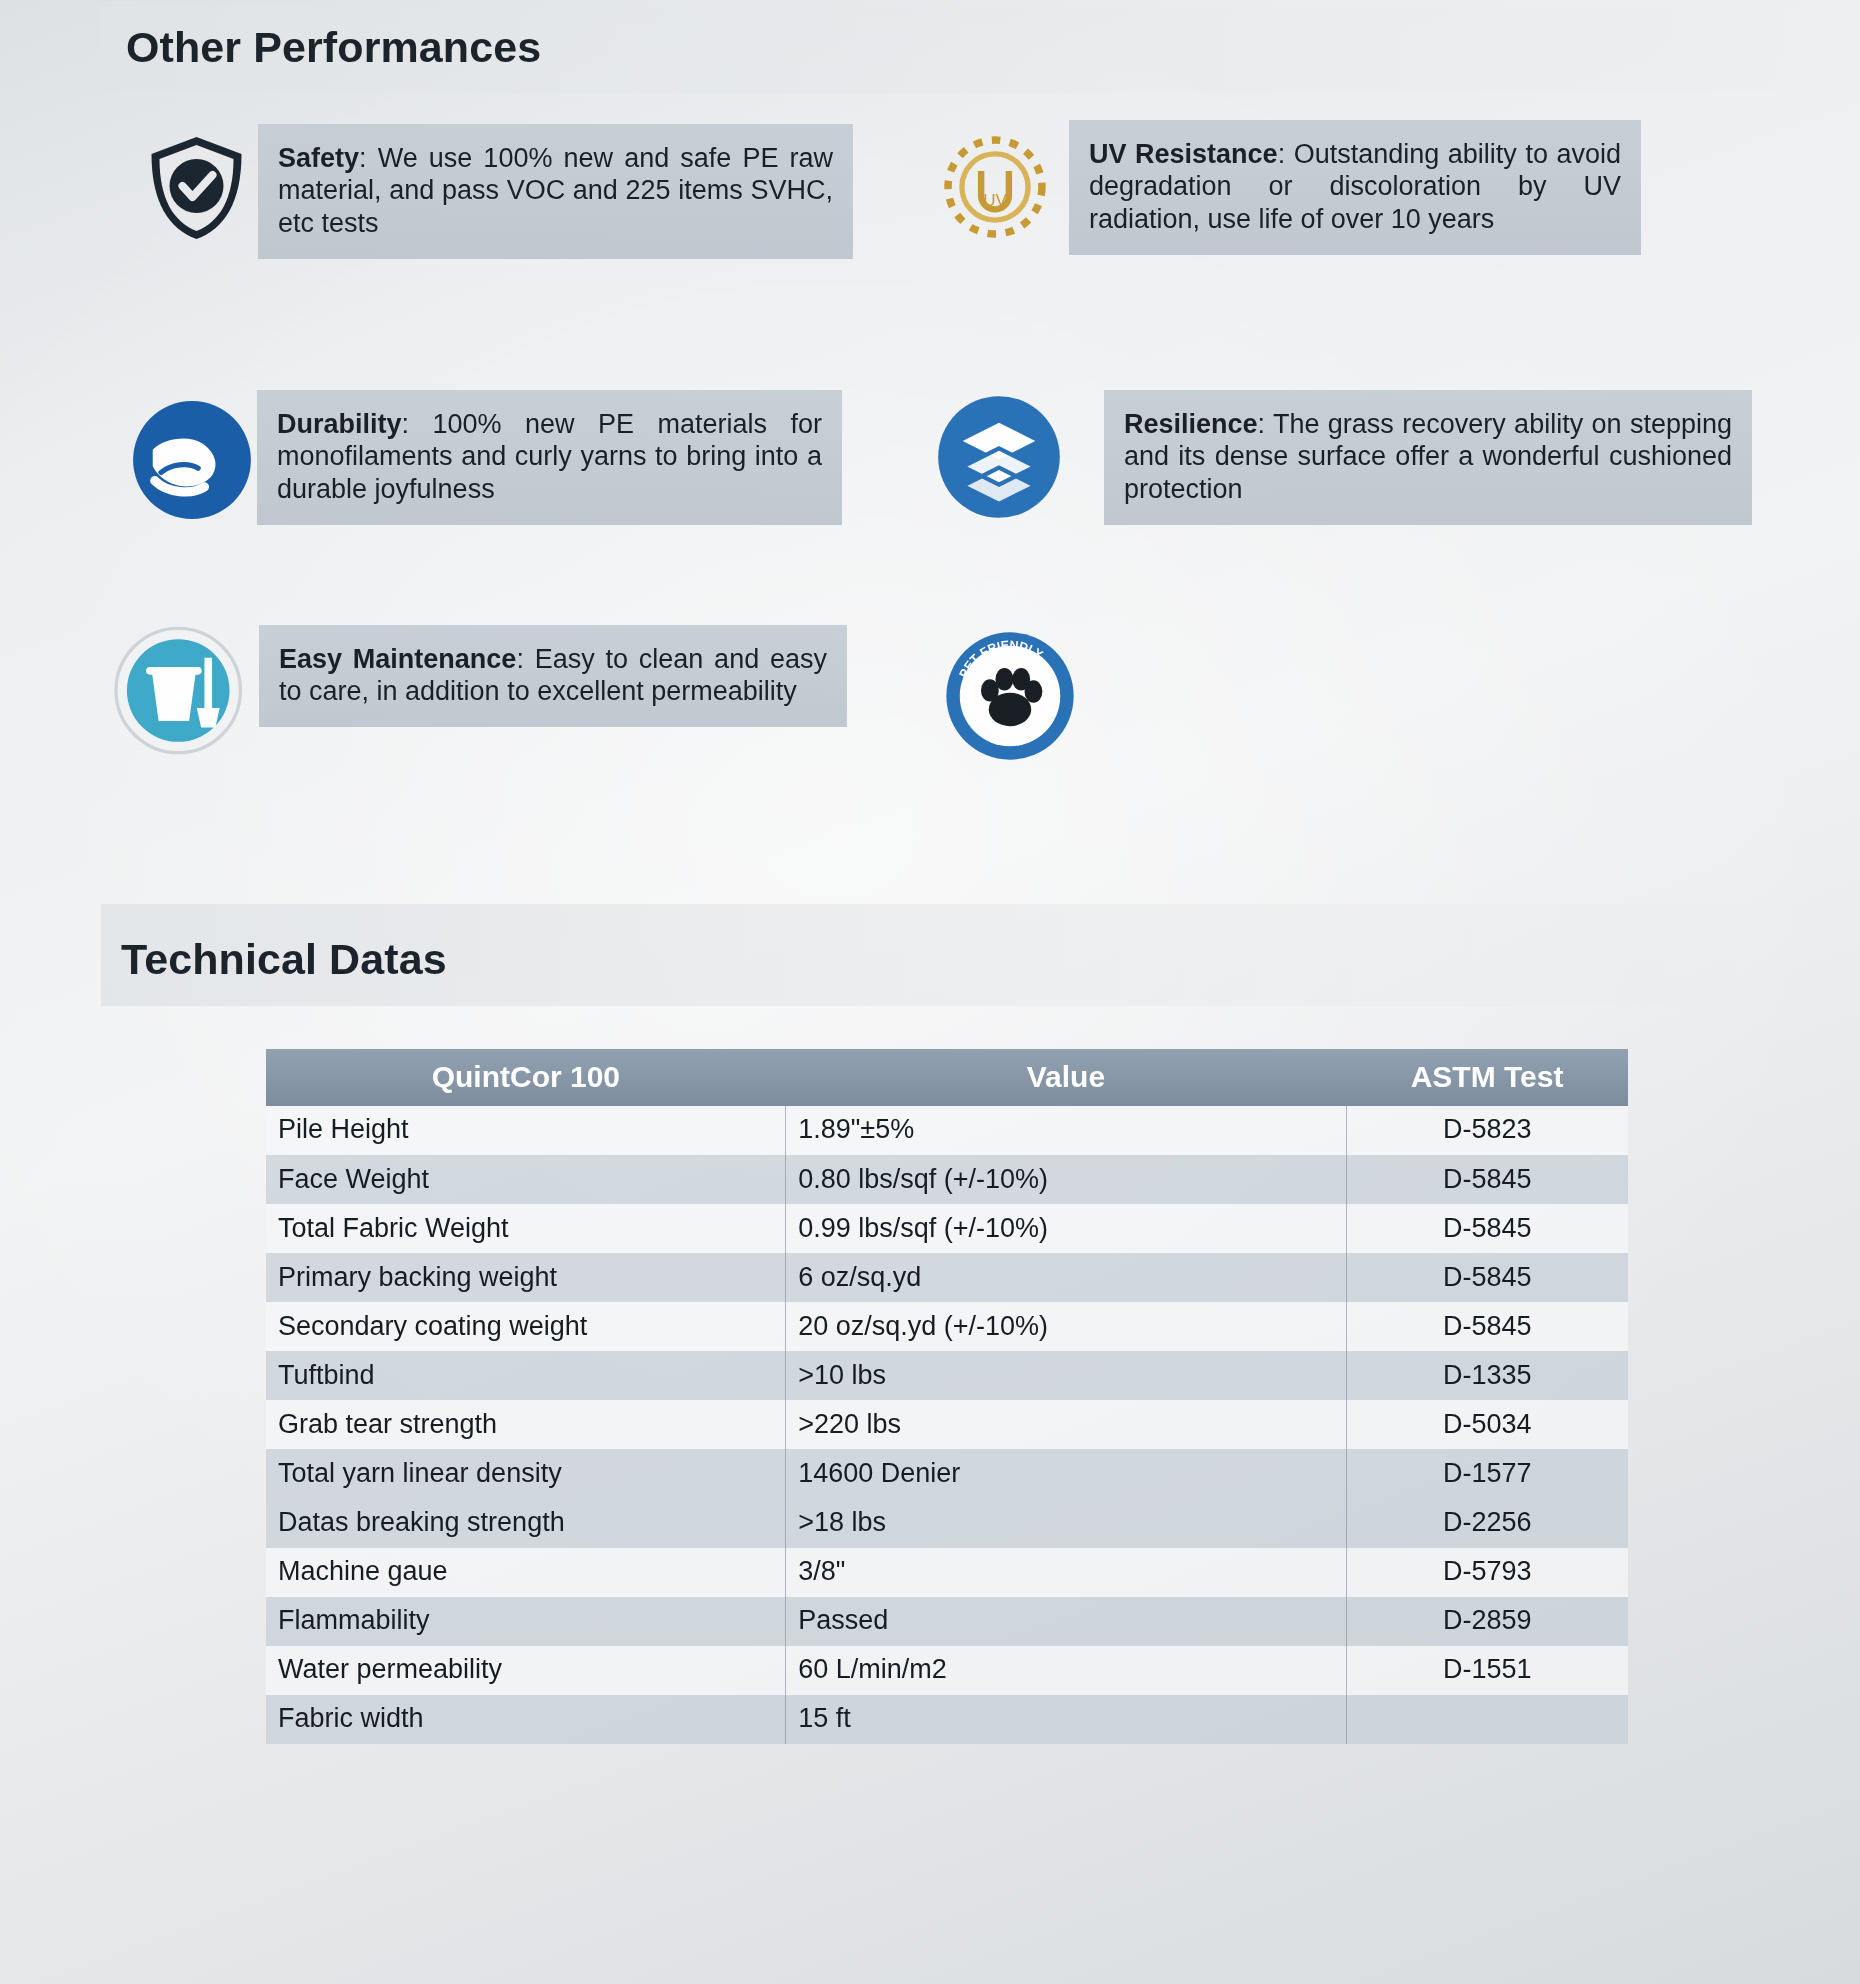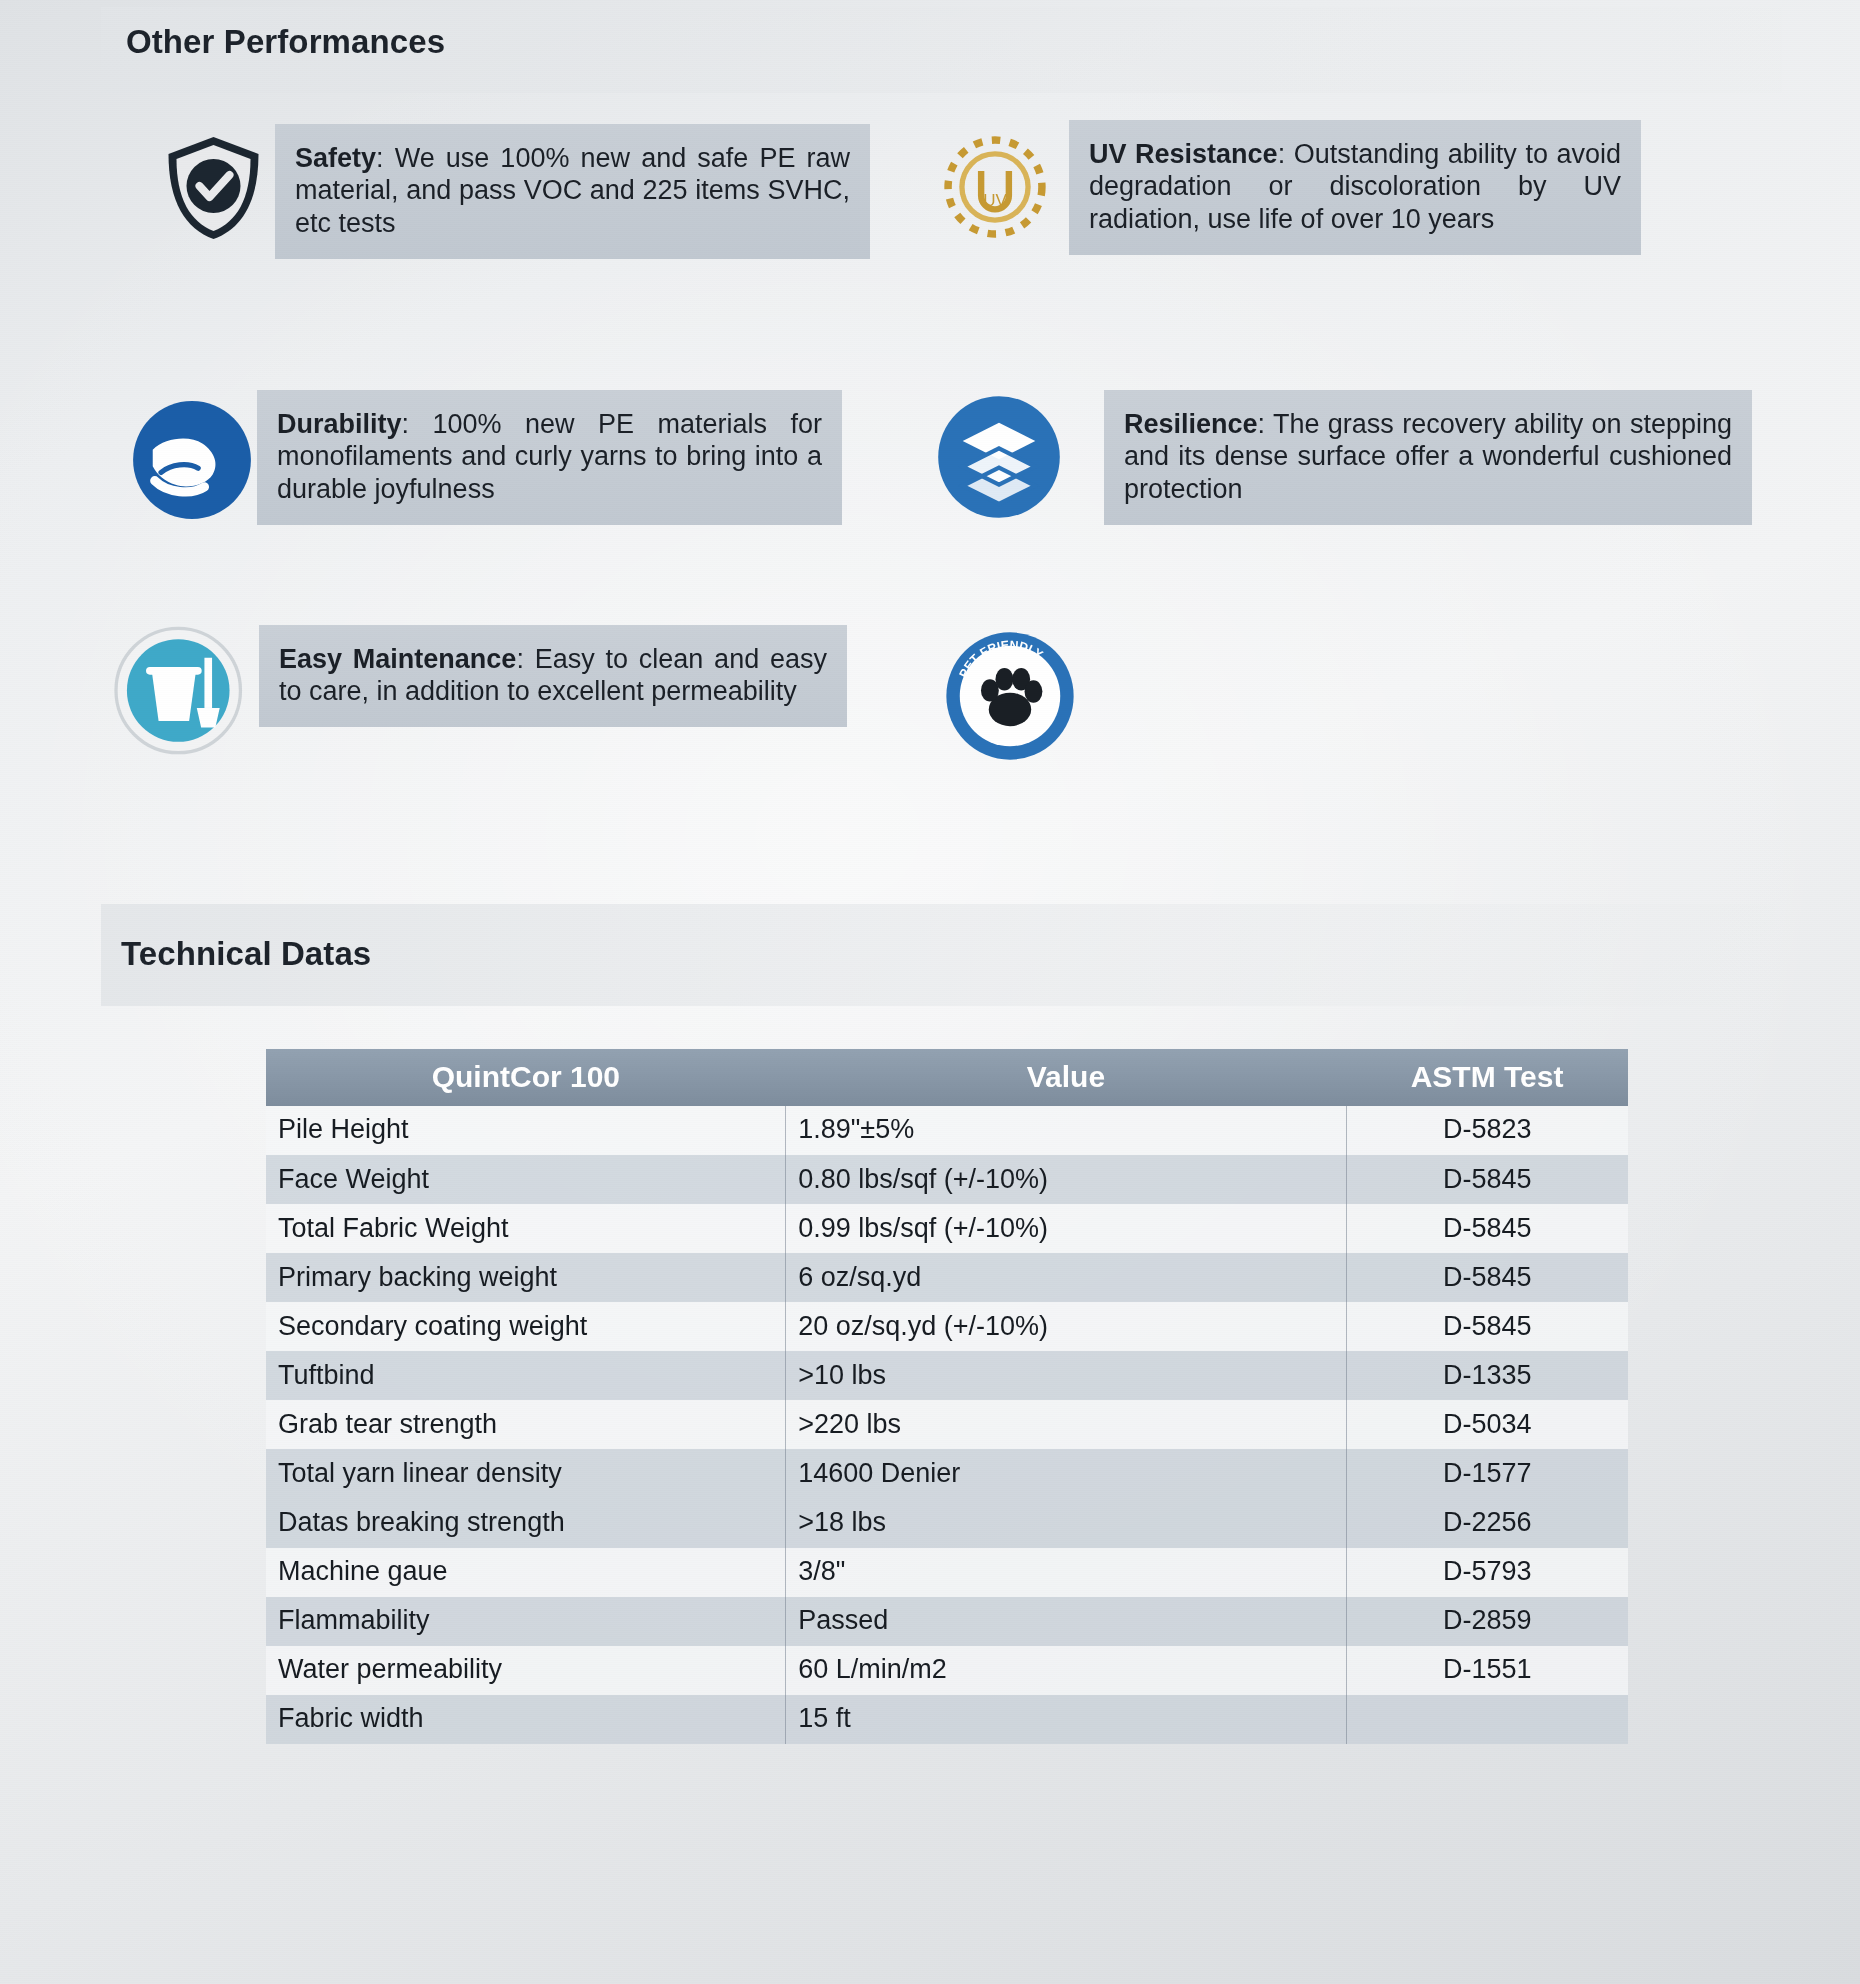--- a/index.html
+++ b/index.html
@@ -38,21 +38,21 @@
     left: 0; top: 0; right: 0; bottom: 0;
   }
 
   
   .section-band {
     position: absolute;
     background: linear-gradient(90deg, rgba(226,229,232,0.85) 0%, rgba(233,235,237,0.6) 60%, rgba(236,238,239,0.25) 100%);
   }
   .section-title {
     position: absolute;
-    font-size: 33px;
+    font-size: 43px;
     font-weight: bold;
     letter-spacing: 0.1px;
     color: #1d232b;
   }
 
   
   .feature {
     position: absolute;
     display: flex;
     align-items: flex-start;
@@ -119,21 +119,21 @@
 </head>
 <body>
 
 <div class="page"></div>
 
 <div class="content">
 
   <div class="section-band" style="left:101px; top:6.7px; width:1681px; height:86px;"></div>
   <div class="section-title" style="left:126px; top:23px;">Other Performances</div>
 
-  <div class="feature" style="left:134px; top:124px; width:753px;justify-content:center;">
+  <div class="feature" style="left:134px; top:124px; width:753px;">
     <div class="icon-wrap" style="width:124px; height:128px;">
       <svg width="101" height="108" viewBox="0 0 100 108">
         <path d="M50 3 L95 20 C95 68 78 95 50 105 C22 95 5 68 5 20 Z" fill="#1c2630"></path>
         <path d="M50 11 L87 25 C87 65 73 88 50 97 C27 88 13 65 13 25 Z" fill="#e9eaec"></path>
         <circle cx="50" cy="52" r="27" fill="#1c2630"></circle>
         <path d="M36 52 L46 63 L66 41" fill="none" stroke="#e9eaec" stroke-width="8" stroke-linecap="round" stroke-linejoin="round"></path>
       </svg>
     </div>
     <div class="text-box" style="width:595px;">
       <b>Safety</b><span>: We use 100% new and safe PE raw material, and pass VOC and 225 items SVHC, etc tests</span>

